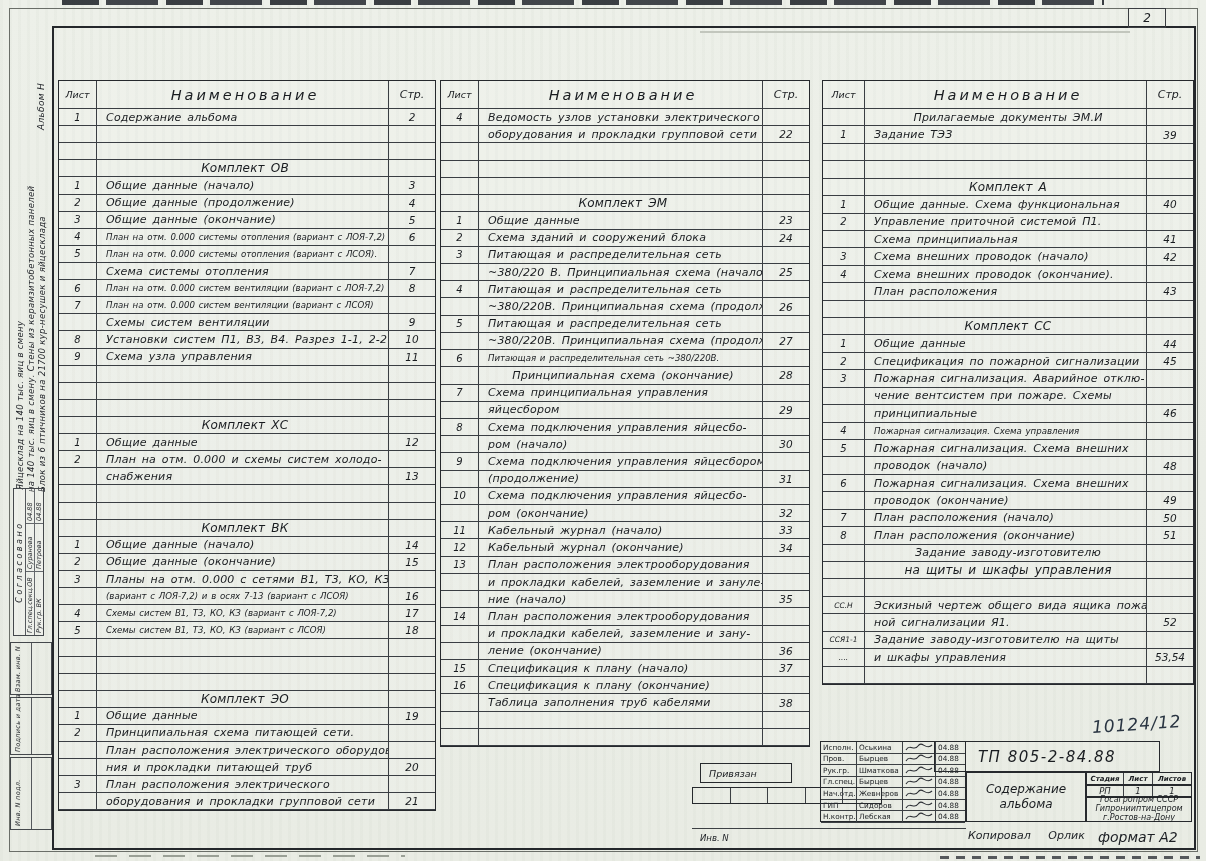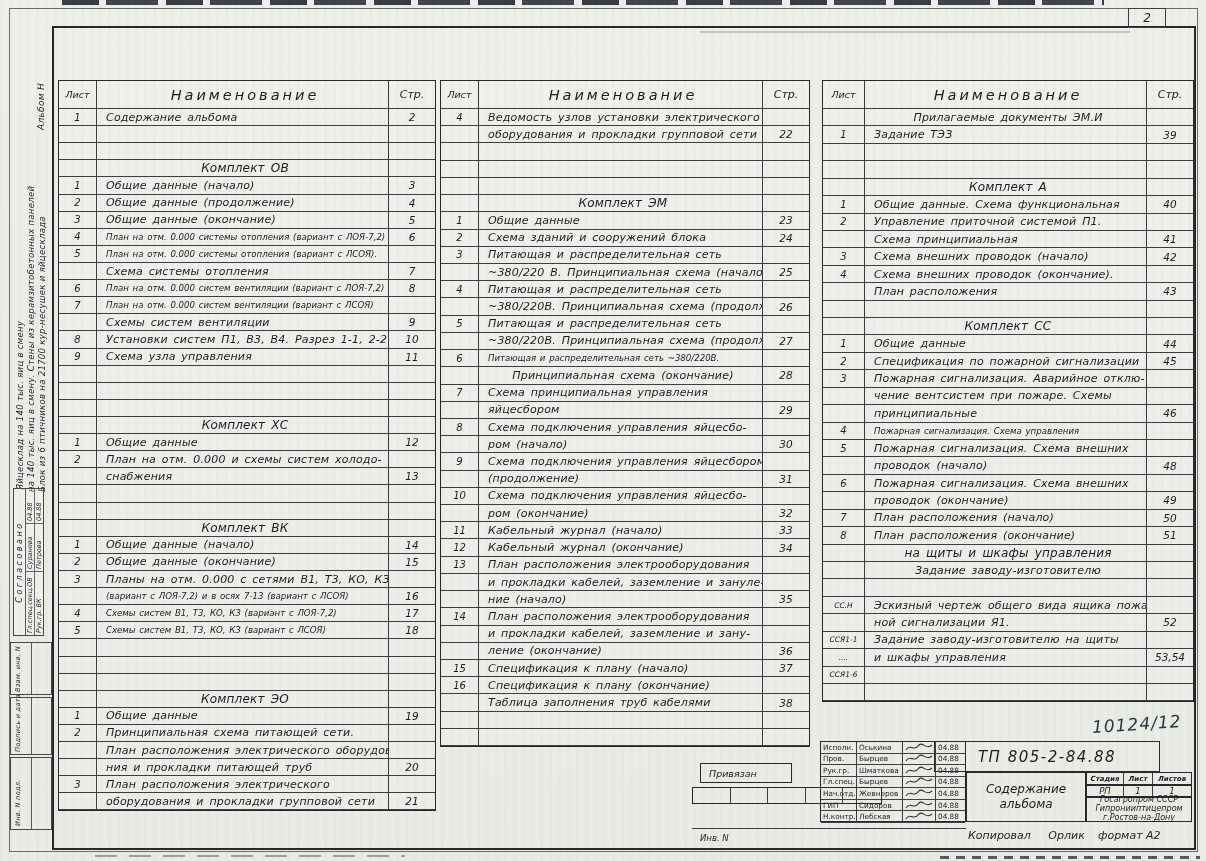--- a/index.html
+++ b/index.html
@@ -663,26 +663,26 @@
       <div class="c2 ">План расположения (начало)</div>
       <div class="c3">50</div>
     </div>
     <div class="row" style="height:17.43px">
       <div class="c1">8</div>
       <div class="c2 ">План расположения (окончание)</div>
       <div class="c3">51</div>
     </div>
     <div class="row" style="height:17.43px">
       <div class="c1"></div>
+      <div class="c2 center">Задание заводу-изготовителю</div>
+      <div class="c3"></div>
+    </div>
+    <div class="row" style="height:17.43px">
+      <div class="c1"></div>
       <div class="c2 section"><span class="us">на щиты и шкафы управления</span></div>
-      <div class="c3"></div>
-    </div>
-    <div class="row" style="height:17.43px">
-      <div class="c1"></div>
-      <div class="c2 center">Задание заводу-изготовителю</div>
       <div class="c3"></div>
     </div>
     <div class="row" style="height:17.43px">
       <div class="c1"></div>
       <div class="c2 "></div>
       <div class="c3"></div>
     </div>
     <div class="row" style="height:17.43px">
       <div class="c1 tiny">СС.Н</div>
       <div class="c2 ">Эскизный чертеж общего вида ящика пожар-</div>
@@ -695,25 +695,20 @@
     </div>
     <div class="row" style="height:17.43px">
       <div class="c1 tiny">ССЯ1-1</div>
       <div class="c2 ">Задание заводу-изготовителю на щиты</div>
       <div class="c3"></div>
     </div>
     <div class="row" style="height:17.43px">
       <div class="c1 tiny">....</div>
       <div class="c2 ">и шкафы управления</div>
       <div class="c3">53,54</div>
-    </div>
-    <div class="row" style="height:17.43px">
-      <div class="c1 tiny">ССЯ1-6</div>
-      <div class="c2 "></div>
-      <div class="c3"></div>
     </div>
     <div class="row" style="height:17.43px">
       <div class="c1"></div>
       <div class="c2 "></div>
       <div class="c3"></div>
     </div>
   </div>
 
 <div class="handnum">10124/12</div>
 
@@ -825,13 +820,13 @@
     <div></div>
     <div></div>
 </div>
 <div class="plain" style="left:700px;top:833px;font-size:8.5px;">Инв. N</div>
 <div class="plain" style="left:692px;top:828px;width:274px;border-top:1px solid #3c4044;height:0;"></div>
 
 <div class="plain" style="left:968px;top:829px;font-size:11px;word-spacing:14px;">
   <span>Копировал</span>
   <span>Орлик</span>
 </div>
-<div class="plain" style="left:1098px;top:829px;font-size:11px;">формат А2</div>
+<div class="plain" style="left:1098px;top:829px;font-size:14px;">формат А2</div>
 
 </body></html>

